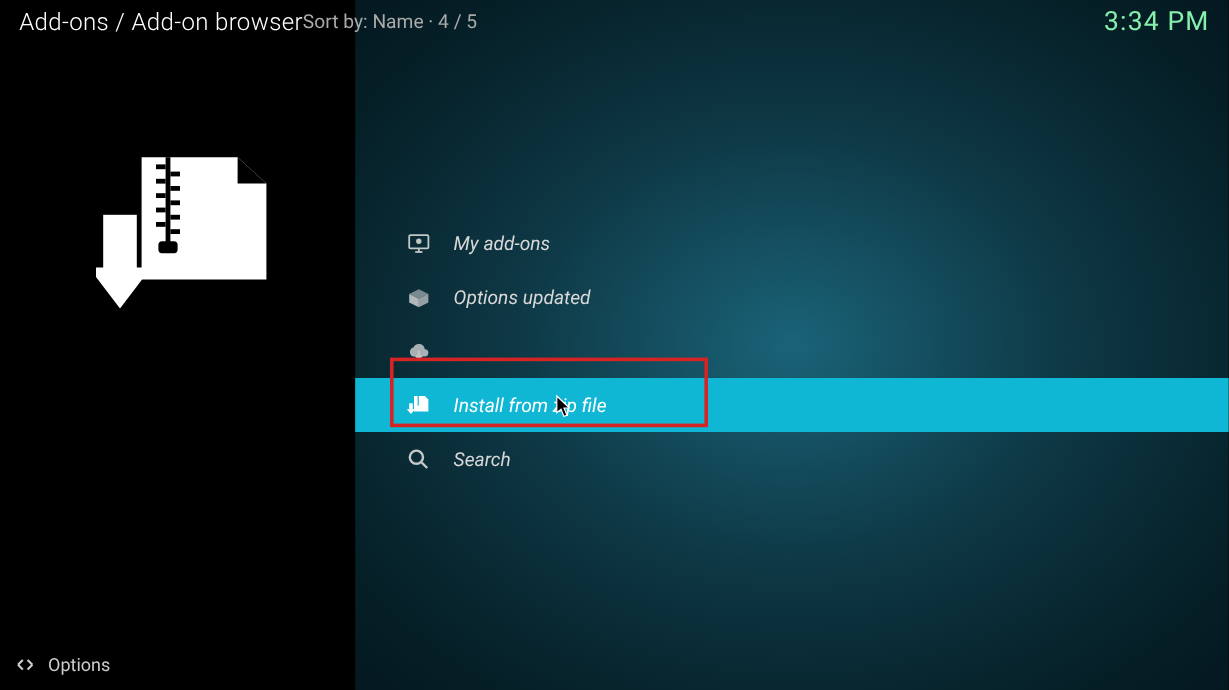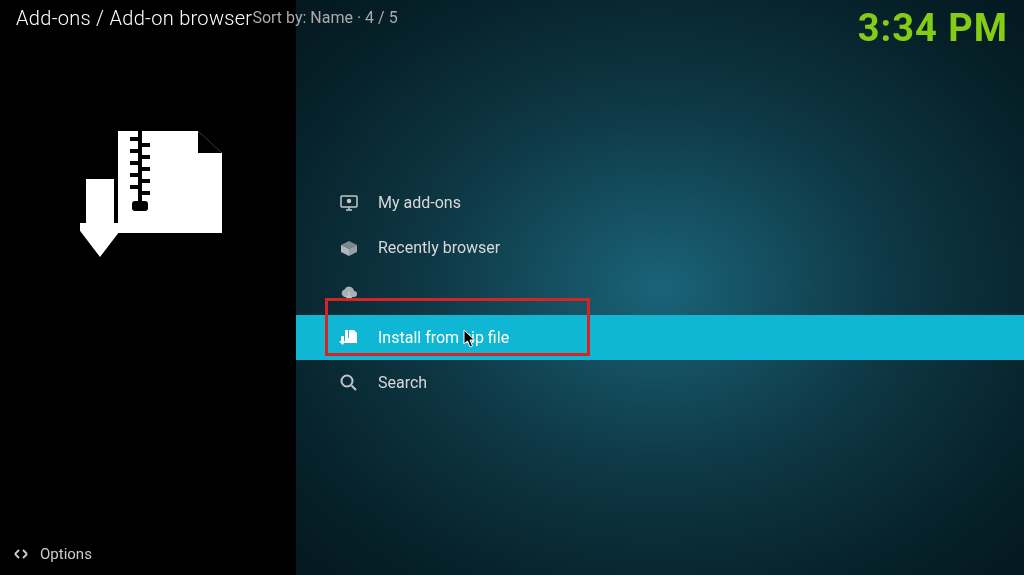--- a/index.html
+++ b/index.html
@@ -52,40 +52,41 @@
       font-weight: 300;
       color: #fff;
       letter-spacing: 0.3px;
     }
     .subtitle {
       font-size: 16px;
       color: #aaa;
       margin-top: 2px;
     }
     .clock {
-      font-size: 38px;
-      font-weight: 700;
-      color: #84cc16;
+      font-size: 22px;
+      font-weight: 400;
+      color: #86efac;
       letter-spacing: 1px;
     }
     .addon-icon-container {
       position: absolute;
       top: 115px;
       left: 72px;
       width: 160px;
       height: 160px;
       display: flex;
       align-items: center;
       justify-content: center;
     }
     .menu-list {
       position: absolute;
       top: 180px;
       left: 0;
       width: 100%;
+      font-style: italic;
     }
     .menu-item {
       display: flex;
       align-items: center;
       height: 45px;
       padding-left: 42px;
       font-size: 16px;
       color: #d8d8d8;
       cursor: pointer;
       position: relative;
@@ -187,21 +188,21 @@
       </div>
 
       <div class="menu-item">
         <span class="menu-item-icon">
           <svg width="20" height="20" viewBox="0 0 20 20" fill="#d8d8d8">
             <path d="M 10 3 L 2 7 L 10 11 L 18 7 Z" opacity="0.6"></path>
             <path d="M 2 7 L 2 14 L 10 18 L 10 11 Z" opacity="0.9"></path>
             <path d="M 18 7 L 18 14 L 10 18 L 10 11 Z" opacity="0.75"></path>
           </svg>
         </span>
-        <span>Recently browser</span>
+        <span>Options updated</span>
       </div>
 
       <div class="menu-item">
         <span class="menu-item-icon">
           <svg width="20" height="20" viewBox="0 0 20 20" fill="#d8d8d8">
             <path d="M 15 8 A 5 5 0 0 0 5.5 6.5 A 4 4 0 0 0 5 14 L 15 14 A 3 3 0 0 0 15 8 Z" opacity="0.85"></path>
             <path d="M 10 9 L 10 16 M 7.5 13.5 L 10 16 L 12.5 13.5" stroke="#d8d8d8" stroke-width="1.8" fill="none"></path>
           </svg>
         </span>
       </div>

